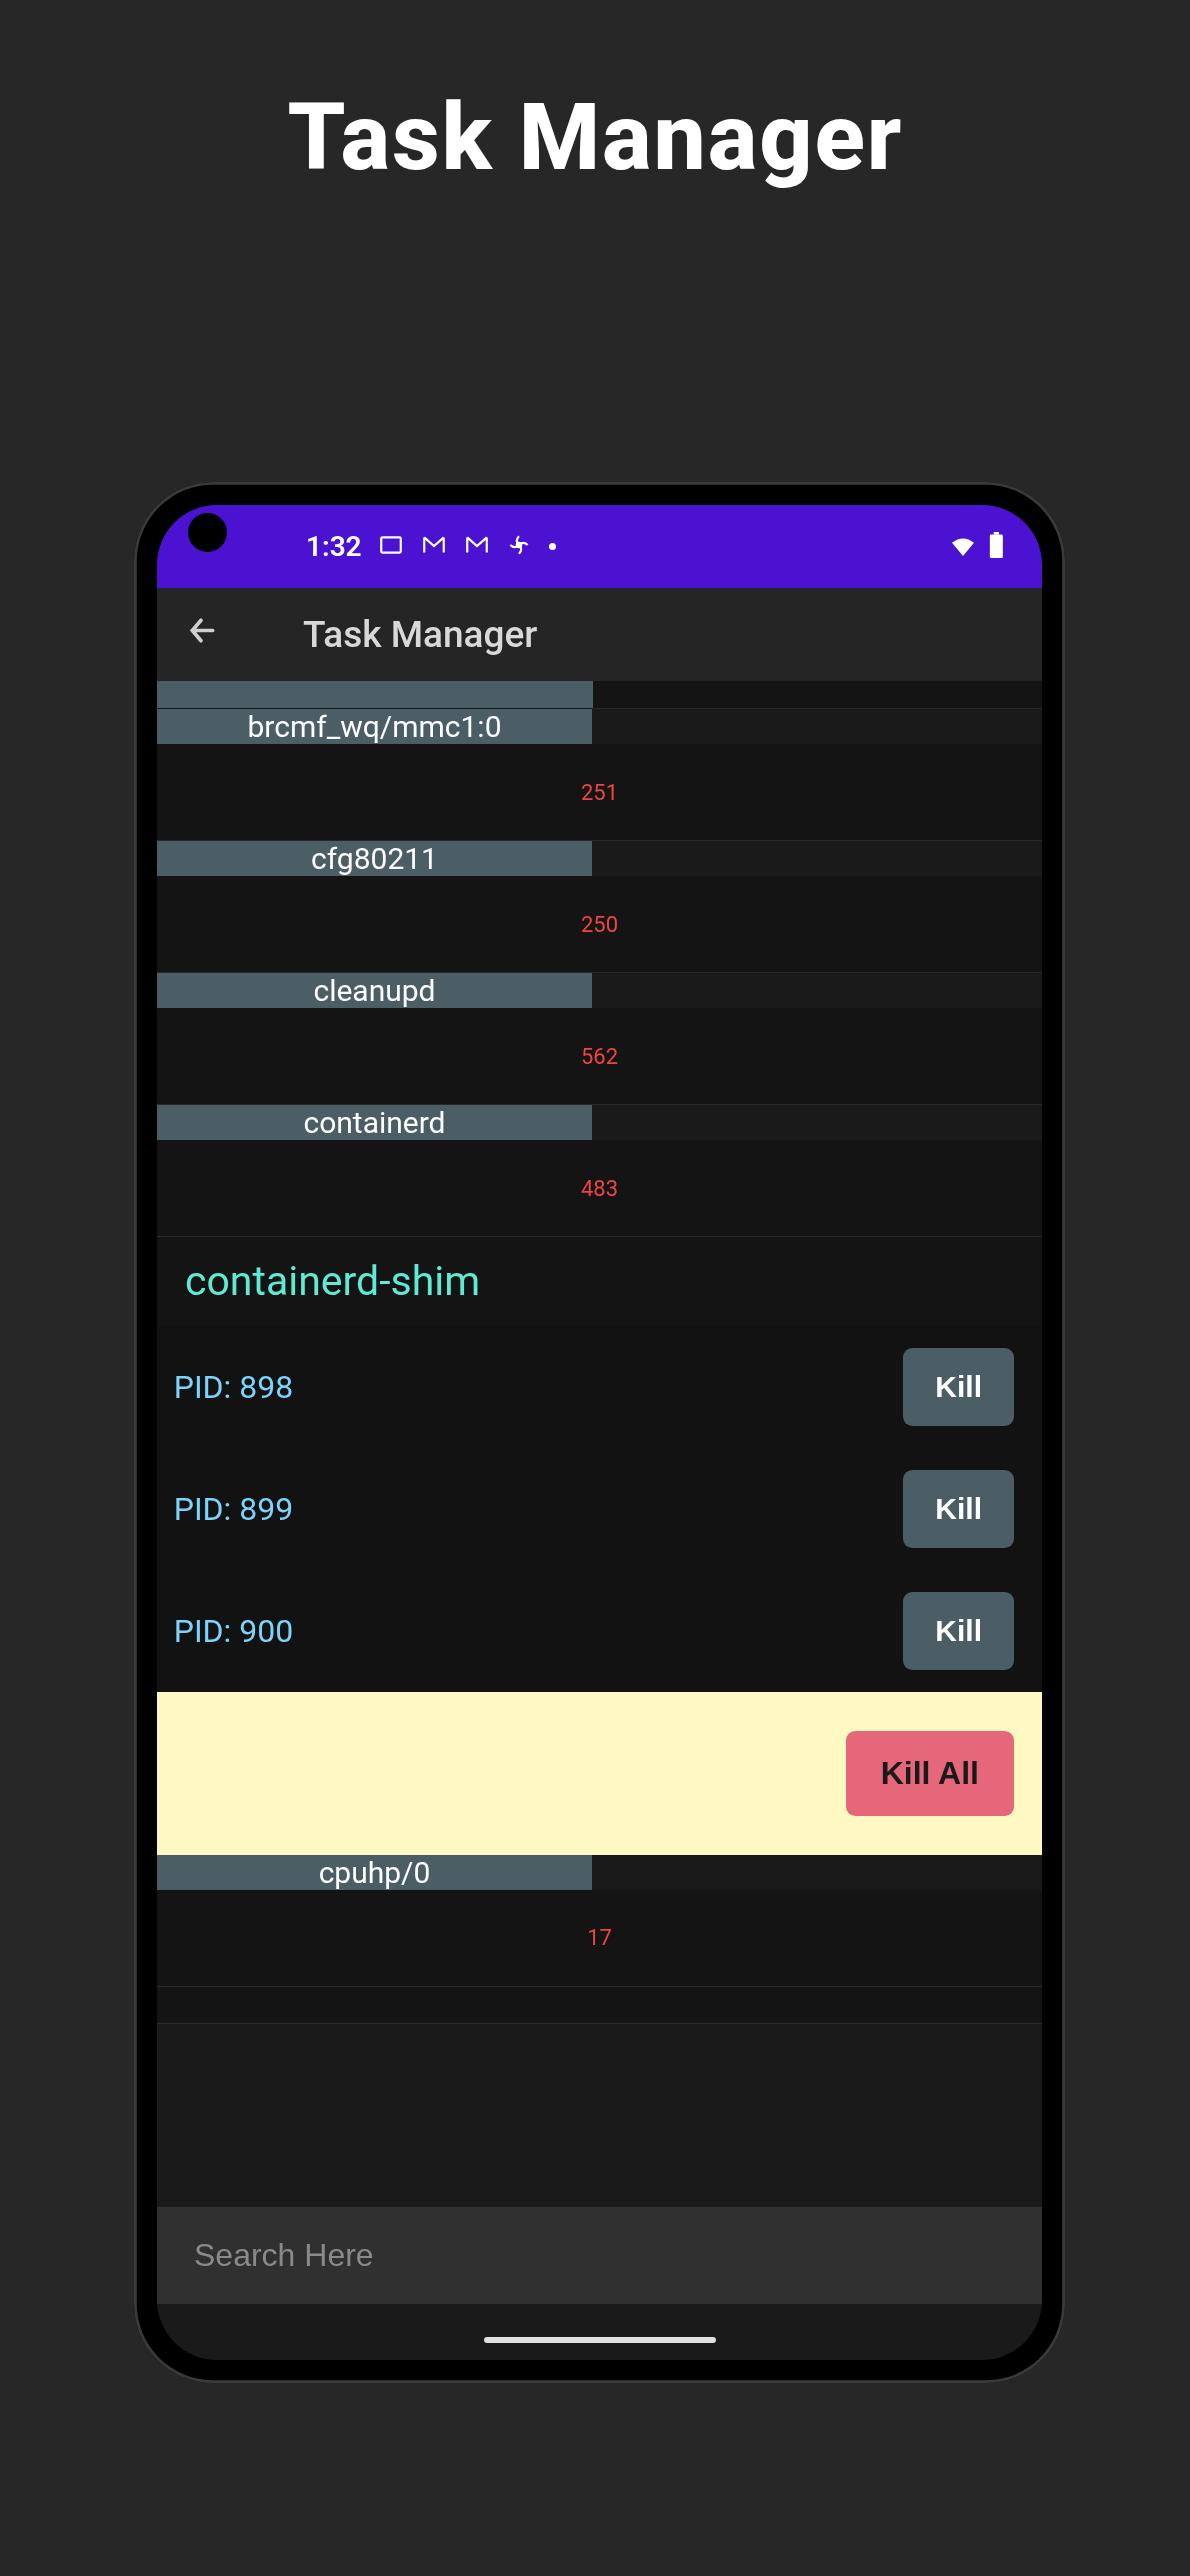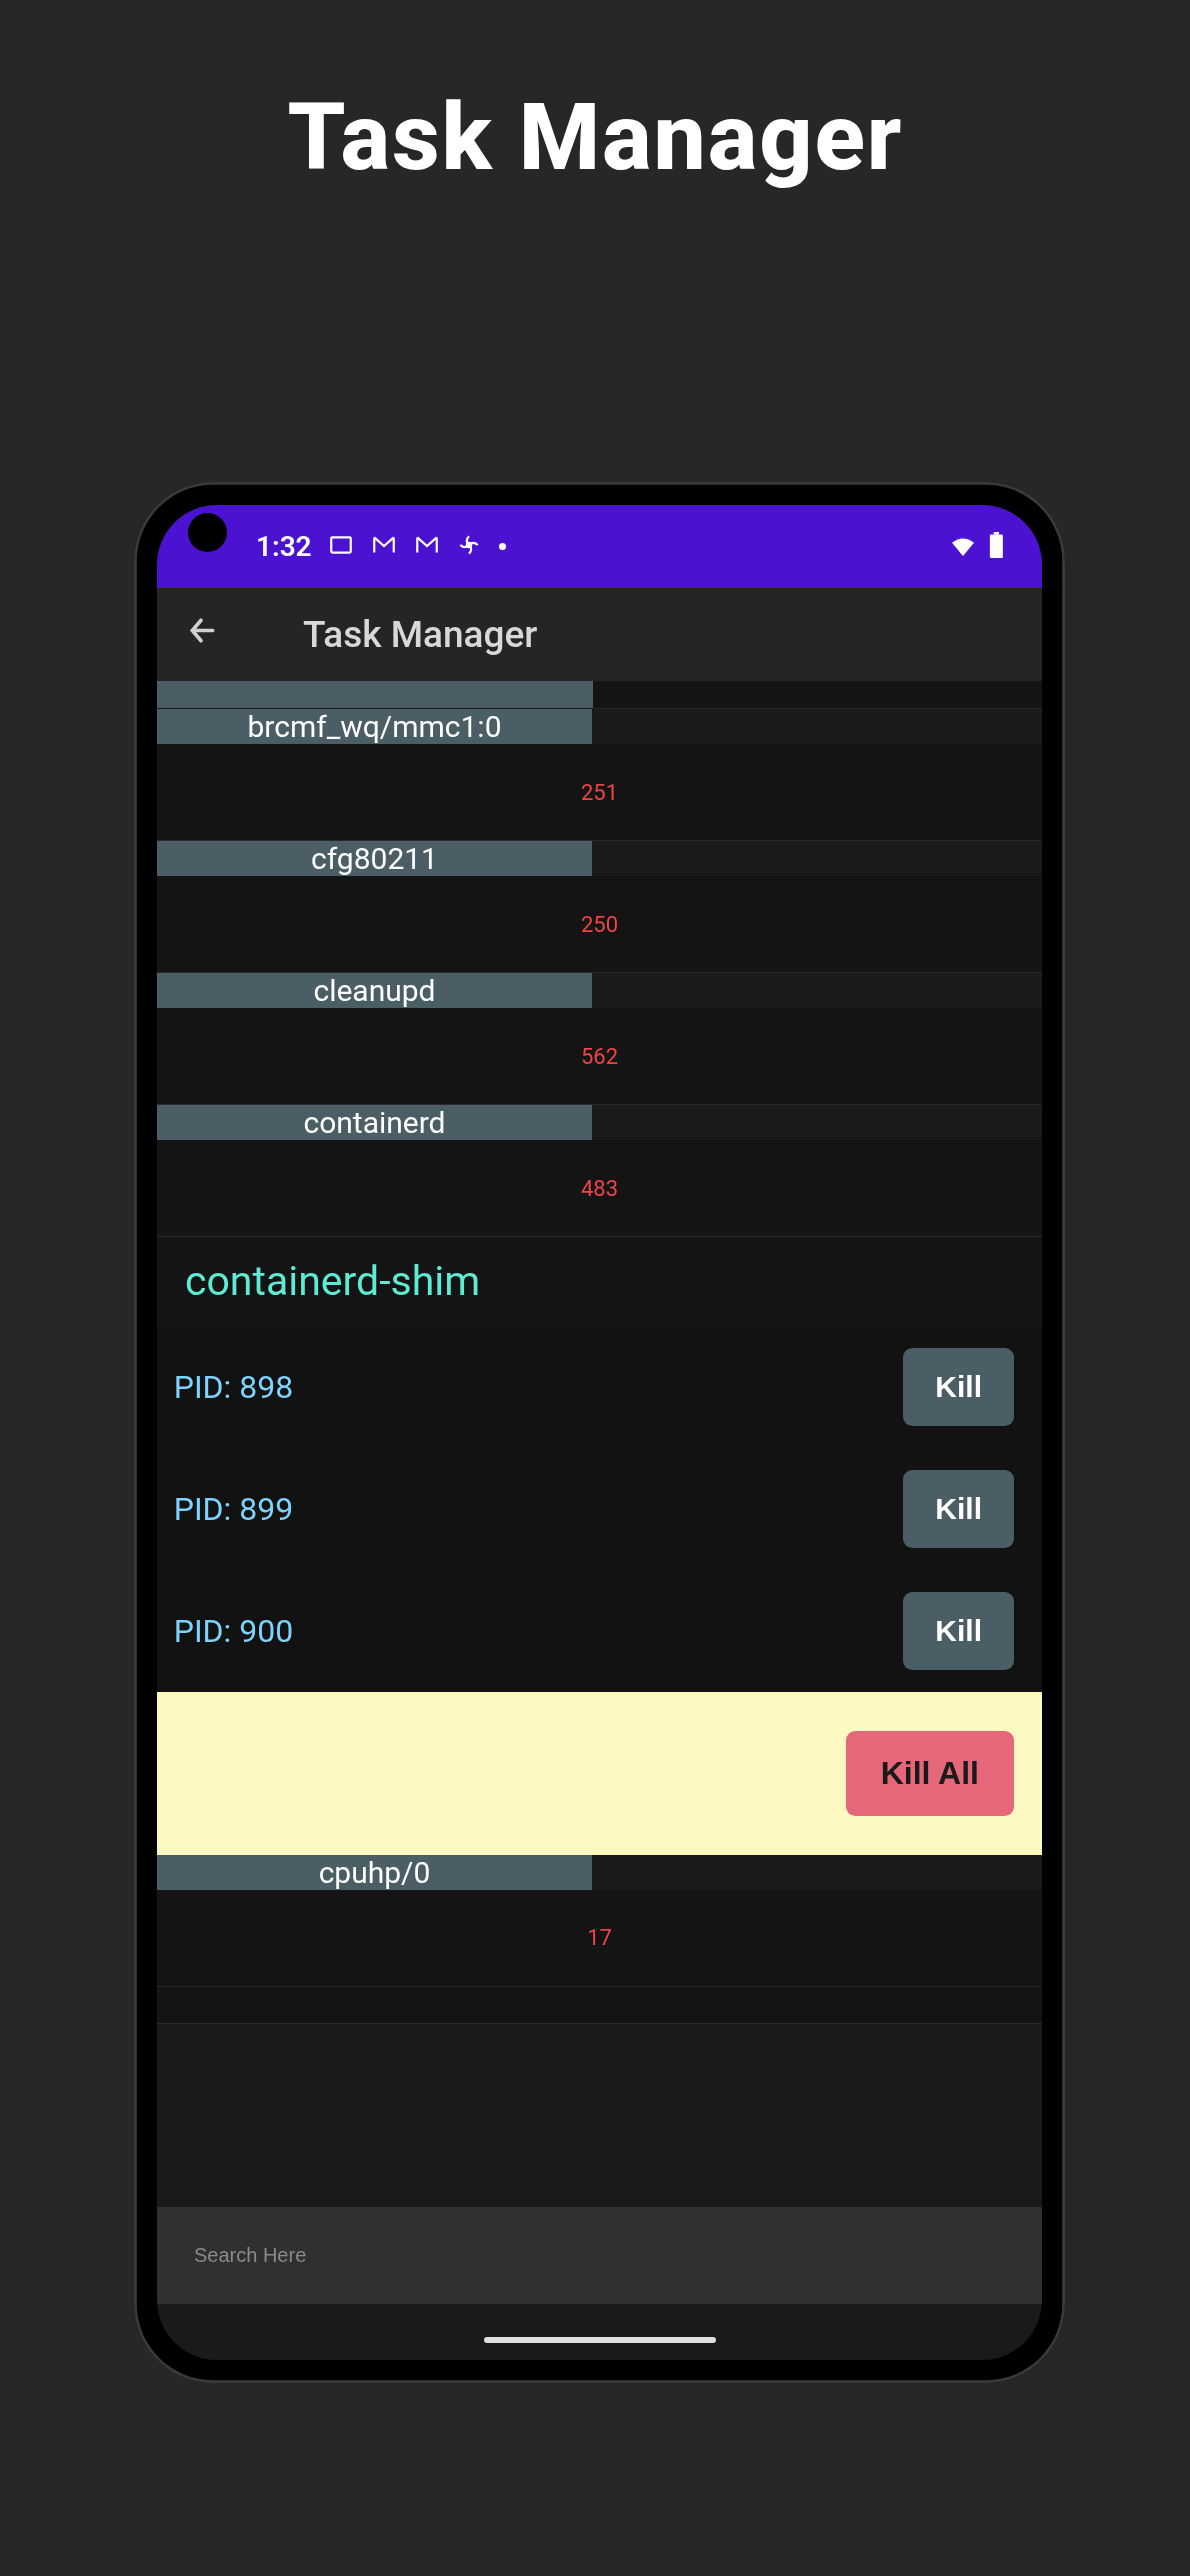--- a/index.html
+++ b/index.html
@@ -53,21 +53,21 @@
     width: 39px;
     height: 39px;
     background: #000000;
     border-radius: 50%;
     z-index: 10;
   }
   .status-left {
     display: flex;
     align-items: center;
     gap: 16.7px;
-    margin-left: 43px;
+    margin-left: 93px;
   }
   .status-time {
     color: #ffffff;
     font-size: 28px;
     font-weight: 600;
   }
   .status-right {
     display: flex;
     align-items: center;
     gap: 11px;
@@ -198,21 +198,21 @@
     height: 97px;
     background: #303030;
     display: flex;
     align-items: center;
     padding: 0 37px;
   }
   .search-input {
     background: transparent;
     border: none;
     color: #999999;
-    font-size: 20px;
+    font-size: 32px;
     width: 100%;
     outline: none;
   }
   .search-input::placeholder {
     color: #8a8a8a;
   }
   .nav-indicator {
     position: absolute;
     bottom: 16.7px;
     left: 50%;

